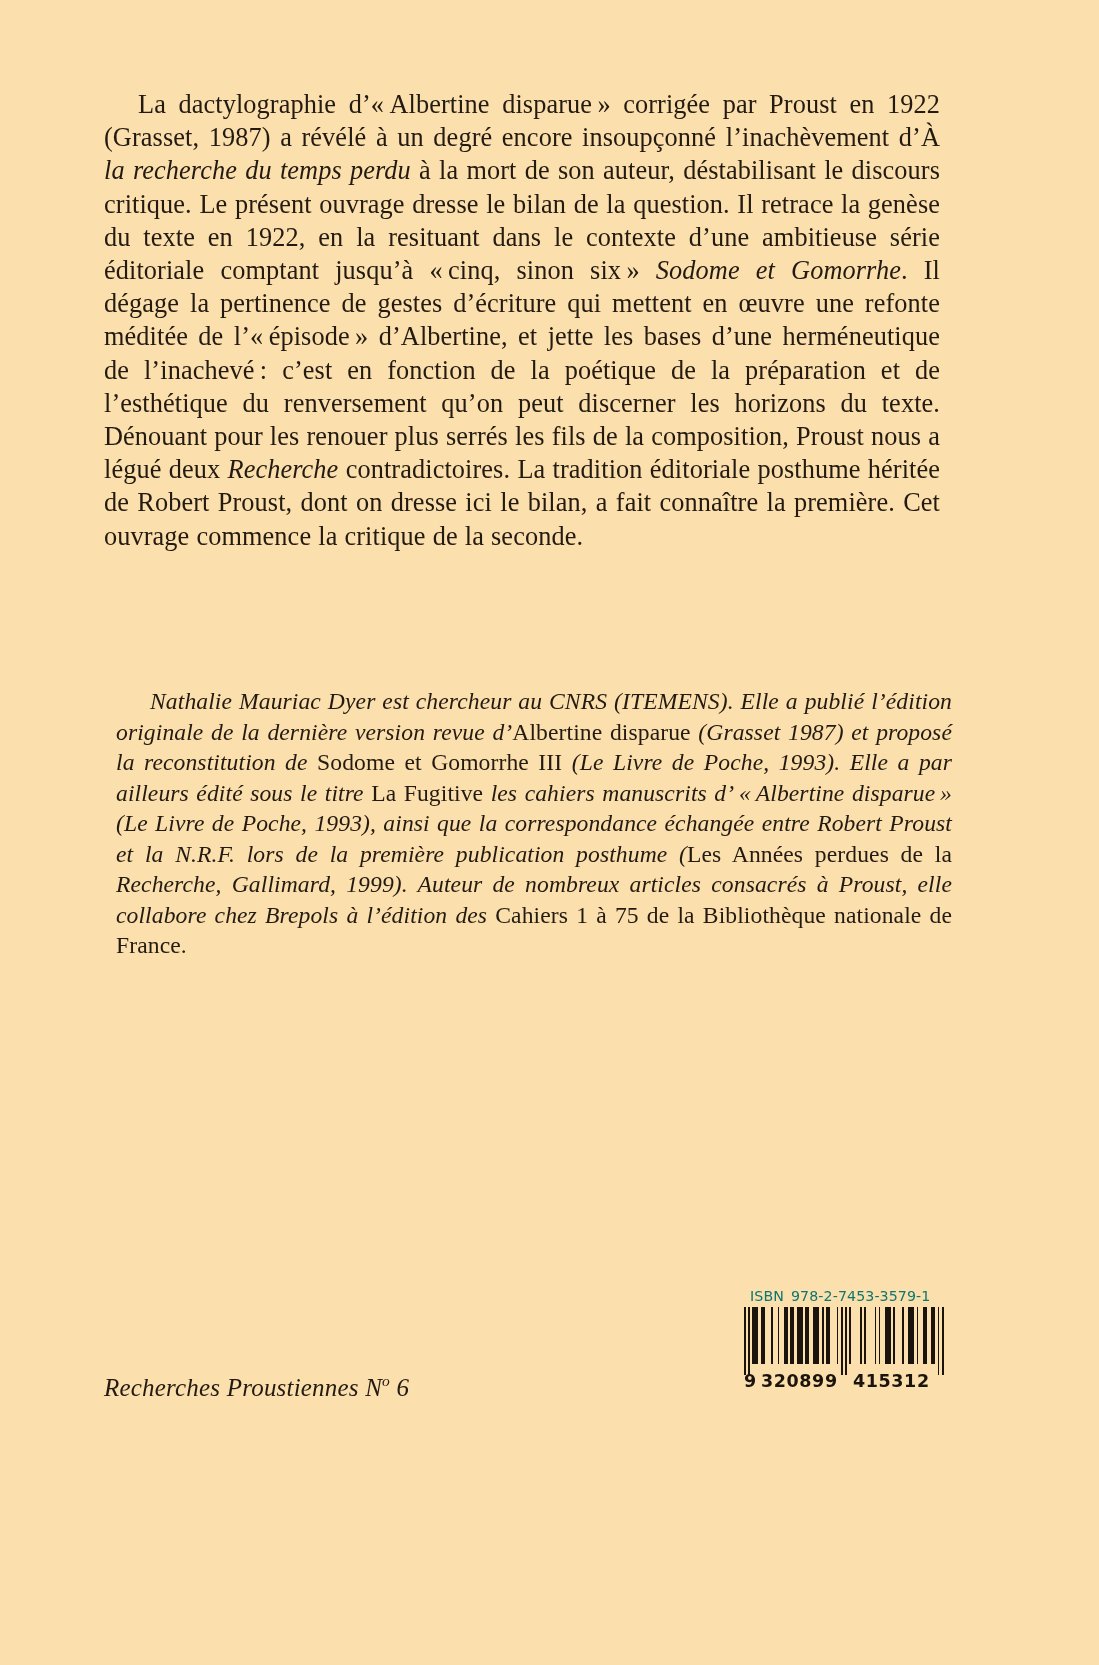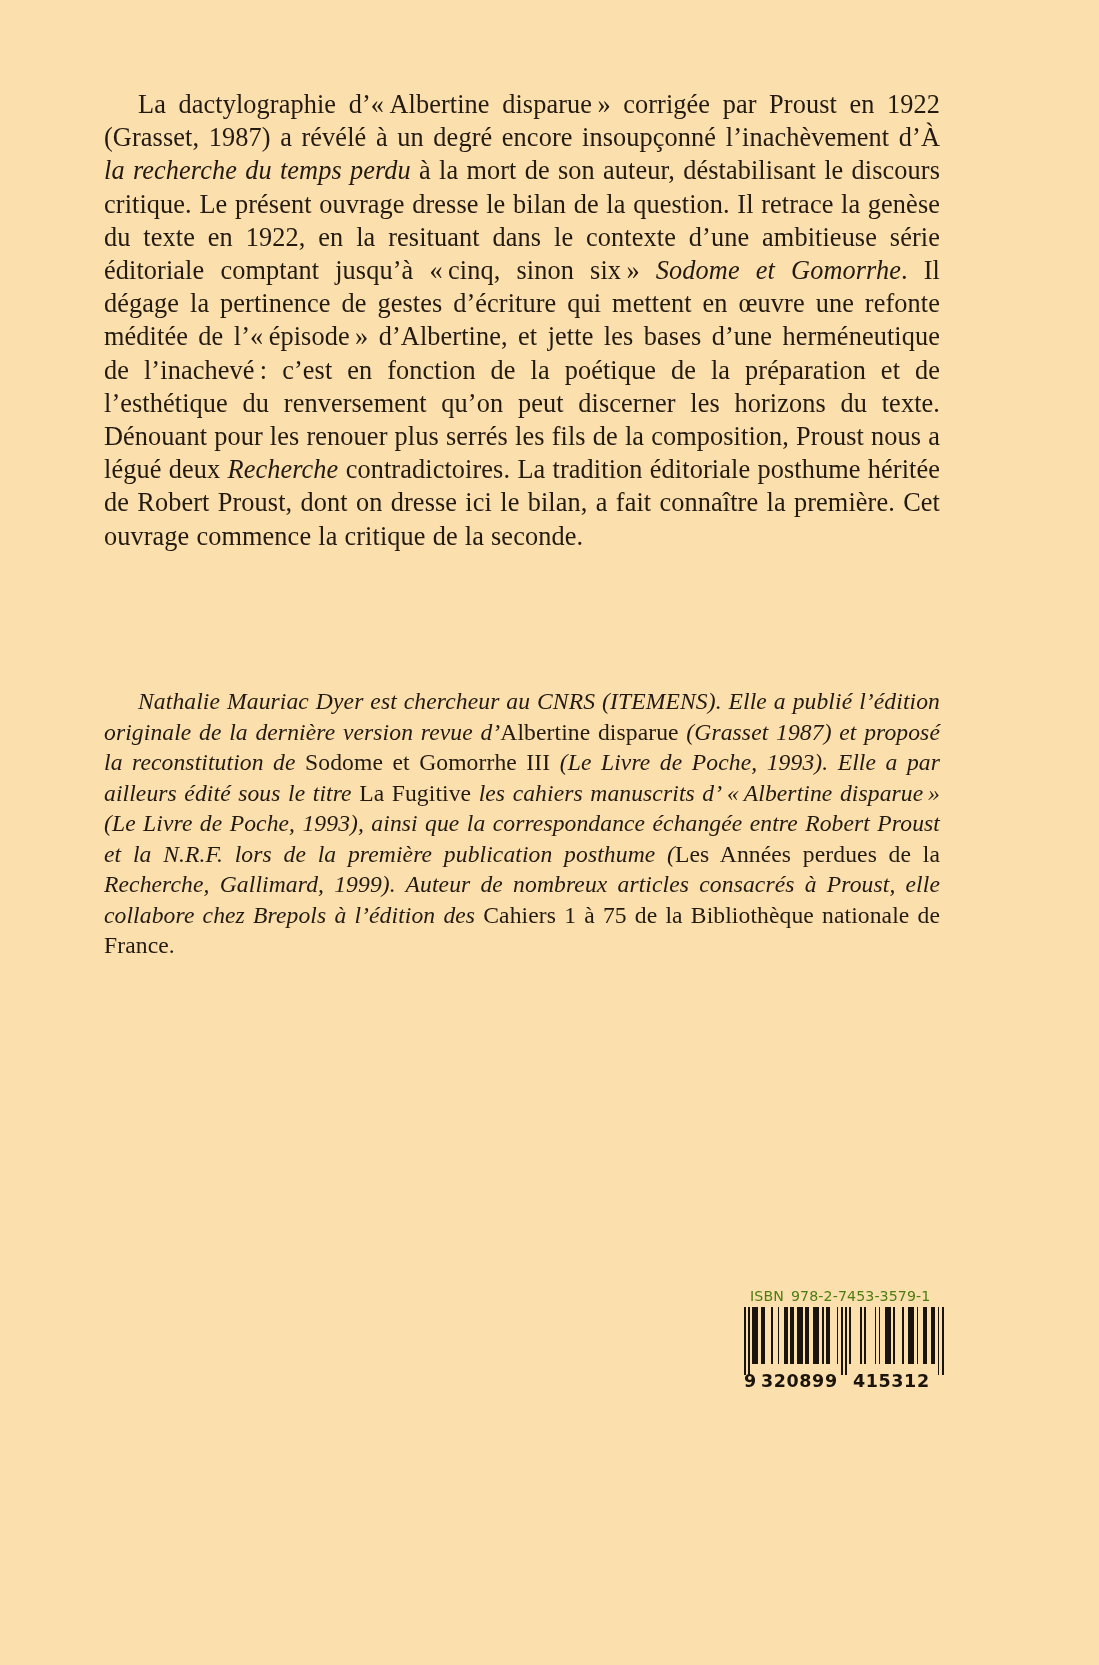--- a/index.html
+++ b/index.html
@@ -36,21 +36,21 @@
   .blurb .lead {
     display: inline-block;
     width: 34px;
   }
   .it { font-style: italic; }
   .ro { font-style: normal; }
 
   
   .bio {
     position: absolute;
-    left: 104px;
+    left: 116px;
     top: 686px;
     width: 836px;
     font-size: 23.6px;
     line-height: 30.5px;
     text-align: justify;
     text-justify: inter-word;
     font-style: italic;
     letter-spacing: 0.1px;
   }
   .bio .lead {
@@ -78,21 +78,21 @@
   .barcode-block {
     position: absolute;
     left: 744px;
     top: 1288px;
     width: 200px;
   }
   .isbn-text {
     font-family: "DejaVu Sans", "Liberation Sans", sans-serif;
     font-size: 14.2px;
     letter-spacing: 0.1px;
-    color: #4d7c0f;
+    color: #0f766e;
     white-space: nowrap;
     margin-bottom: 3px;
     padding-left: 6px;
   }
   .isbn-text .sp { display: inline-block; width: 7px; }
   .barcode {
     position: relative;
     width: 200px;
     height: 84px;
   }
@@ -141,20 +141,21 @@
 </style>
 </head>
 <body>
 
 <div class="page">
 
   <div class="blurb"><span class="lead"></span><span class="ro">La dactylographie d’« Albertine disparue » corrigée par Proust en 1922 (Grasset, 1987) a révélé à un degré encore insoupçonné l’inachèvement d’À </span><span class="it">la recherche du temps perdu</span><span class="ro"> à la mort de son auteur, déstabilisant le discours critique. Le présent ouvrage dresse le bilan de la question. Il retrace la genèse du texte en 1922, en la resituant dans le contexte d’une ambitieuse série éditoriale comptant jusqu’à « cinq, sinon six » </span><span class="it">Sodome et Gomorrhe</span><span class="ro">. Il dégage la pertinence de gestes d’écriture qui mettent en œuvre une refonte méditée de l’« épisode » d’Albertine, et jette les bases d’une herméneutique de l’inachevé : c’est en fonction de la poétique de la préparation et de l’esthétique du renversement qu’on peut discerner les horizons du texte. Dénouant pour les renouer plus serrés les fils de la composition, Proust nous a légué deux </span><span class="it">Recherche</span><span class="ro"> contradictoires. La tradition éditoriale posthume héritée de Robert Proust, dont on dresse ici le bilan, a fait connaître la première. Cet ouvrage commence la critique de la seconde.</span></div>
 
   <div class="bio"><span class="lead"></span><span class="it">Nathalie Mauriac Dyer est chercheur au CNRS (ITEMENS). Elle a publié l’édition originale de la dernière version revue d’</span><span class="ro">Albertine disparue</span><span class="it"> (Grasset 1987) et proposé la reconstitution de </span><span class="ro">Sodome et Gomorrhe III</span><span class="it"> (Le Livre de Poche, 1993). Elle a par ailleurs édité sous le titre </span><span class="ro">La Fugitive</span><span class="it"> les cahiers manuscrits d’ « Albertine disparue » (Le Livre de Poche, 1993), ainsi que la correspondance échangée entre Robert Proust et la N.R.F. lors de la première publication posthume (</span><span class="ro">Les Années perdues de la </span><span class="it">Recherche, Gallimard, 1999). Auteur de nombreux articles consacrés à Proust, elle collabore chez Brepols à l’édition des </span><span class="ro">Cahiers 1 à 75 de la Bibliothèque nationale de France.</span></div>
 
+  <div class="series"><span>Recherches Proustiennes N</span><sup>o</sup><span> 6</span></div>
 
   <div class="barcode-block">
     <div class="isbn-text"><span>ISBN</span><span class="sp"></span><span>978-2-7453-3579-1</span></div>
     <div class="barcode">
       <div class="bars" id="bars">
           <div class="bar" style="left: 0px; width: 1.75526px;"></div>
           <div class="bar" style="left: 4.21053px; width: 1.75526px;"></div>
           <div class="bar short" style="left: 8.42105px; width: 5.96579px;"></div>
           <div class="bar short" style="left: 16.8421px; width: 3.86053px;"></div>
           <div class="bar short" style="left: 27.3684px; width: 1.75526px;"></div>

